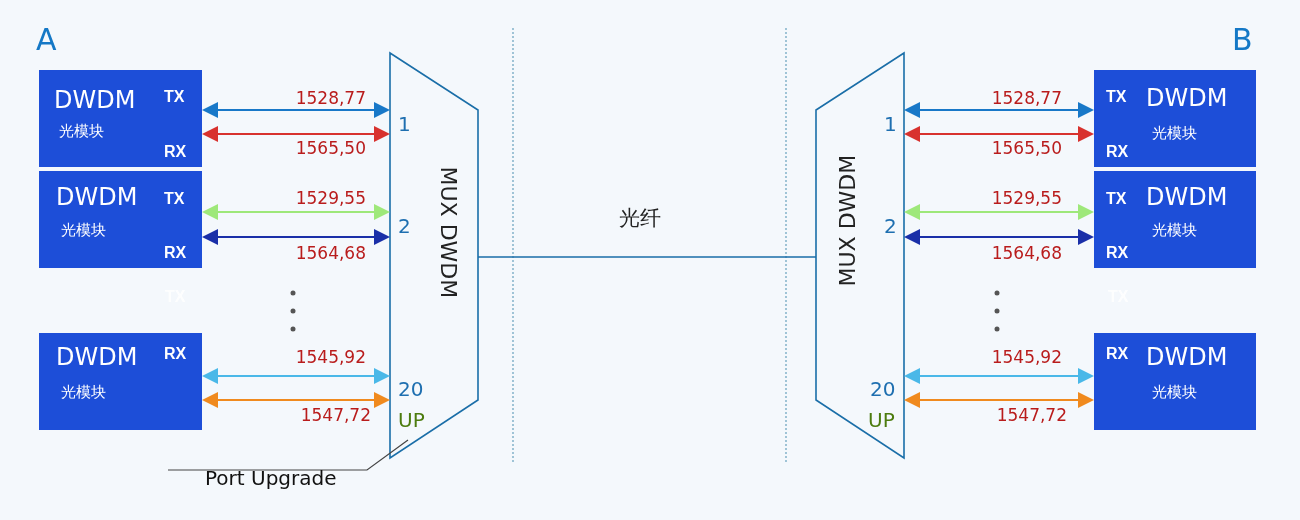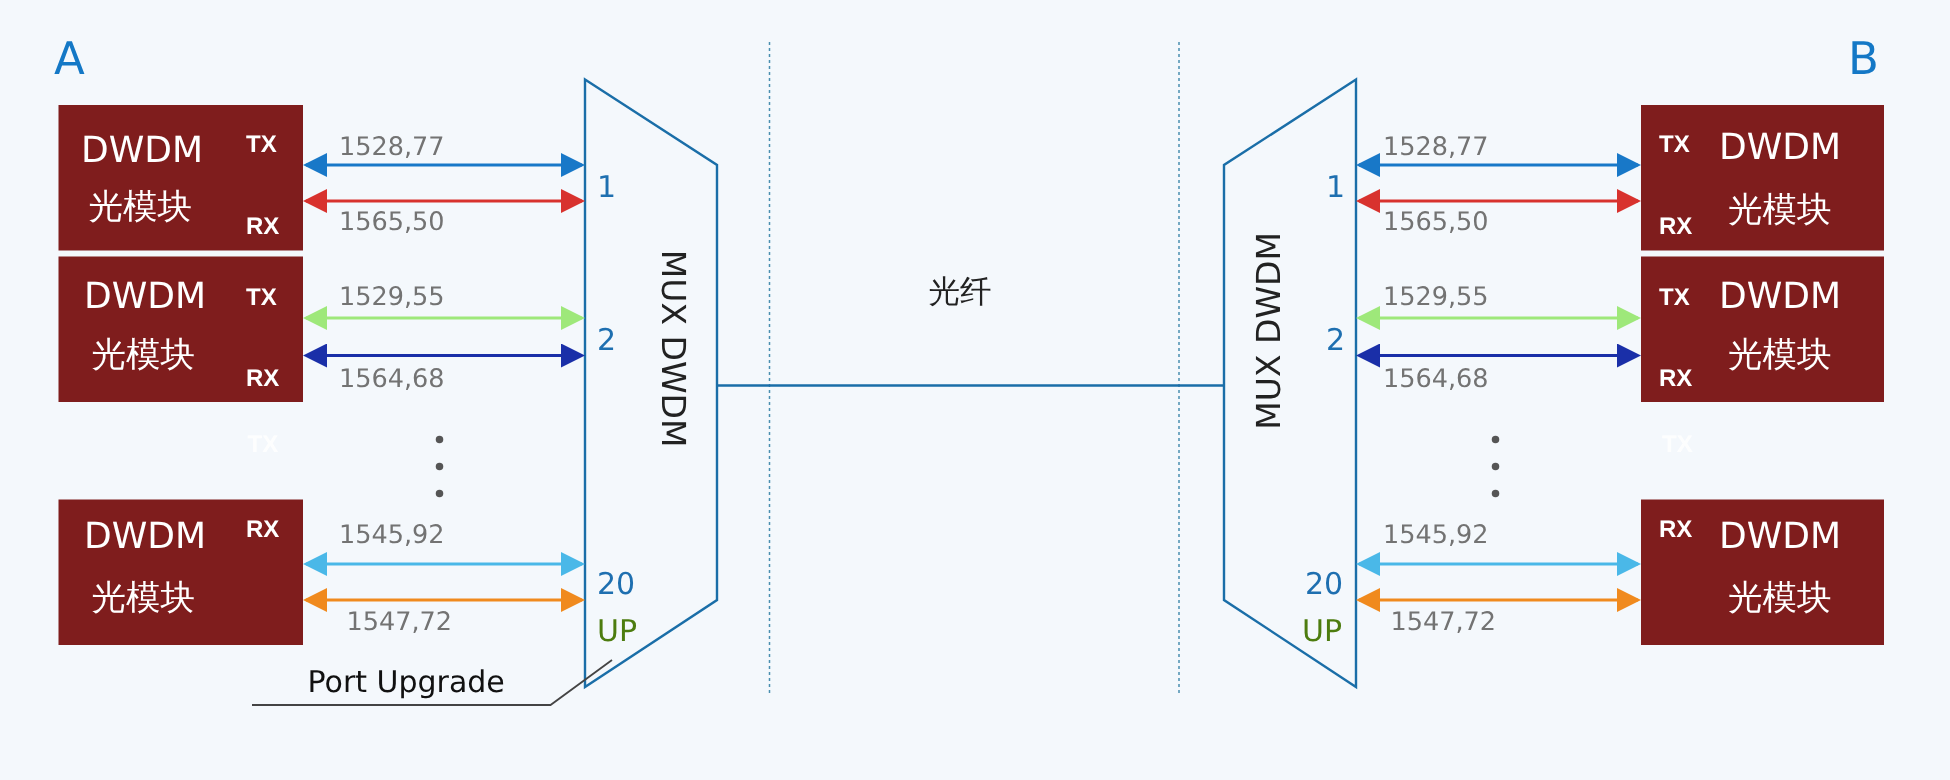--- a/index.html
+++ b/index.html
@@ -1,25 +1,25 @@
 <!DOCTYPE html>
 <html><head>
 <meta charset="utf-8">
 <style>
   html, body { margin: 0; padding: 0; }
   body { width: 1300px; height: 520px; background: #f4f8fc; position: relative; overflow: hidden;
          font-family: "DejaVu Sans", sans-serif; }
   svg.diagram { position: absolute; left: 0; top: 0; }
-  .abs { position: absolute; }
-  .module { position: absolute; background: #7f1d1d; color: #fff; }
+  .abs { position: absolute; margin-top: 24px; }
+  .module { position: absolute; background: #1d4ed8; color: #fff; }
   .module .t1 { position: absolute; font-size: 24px; font-family: "DejaVu Sans", sans-serif; }
-  .module .t2 { position: absolute; font-size: 23px; font-family: "DejaVu Sans", sans-serif; }
+  .module .t2 { position: absolute; font-size: 15px; font-family: "DejaVu Sans", sans-serif; }
   .module .port { position: absolute; font-size: 16px; font-weight: bold; font-family: "Liberation Sans", sans-serif; }
   .site { position: absolute; font-size: 30px; color: #1478c6; font-family: "DejaVu Sans", sans-serif; }
-  .wl { position: absolute; font-size: 17px; color: #737373; font-family: "DejaVu Sans", sans-serif; width: 140px; text-align: left; }
+  .wl { position: absolute; font-size: 17px; color: #b91c1c; font-family: "DejaVu Sans", sans-serif; width: 140px; text-align: right; }
   .pnum { position: absolute; font-size: 20px; color: #1e6fb0; font-family: "DejaVu Sans", sans-serif; }
   .up { position: absolute; font-size: 20px; color: #4d7c0f; font-family: "DejaVu Sans", sans-serif; }
   .faint { position: absolute; font-size: 16px; color: #ffffff; font-weight: bold; font-family: "Liberation Sans", sans-serif; }
   .mux-label { position: absolute; font-size: 22px; color: #222; font-family: "DejaVu Sans", sans-serif; white-space: nowrap; }
 </style>
 </head>
 <body>
 
 <svg class="diagram" width="1300" height="520">
   <defs>

